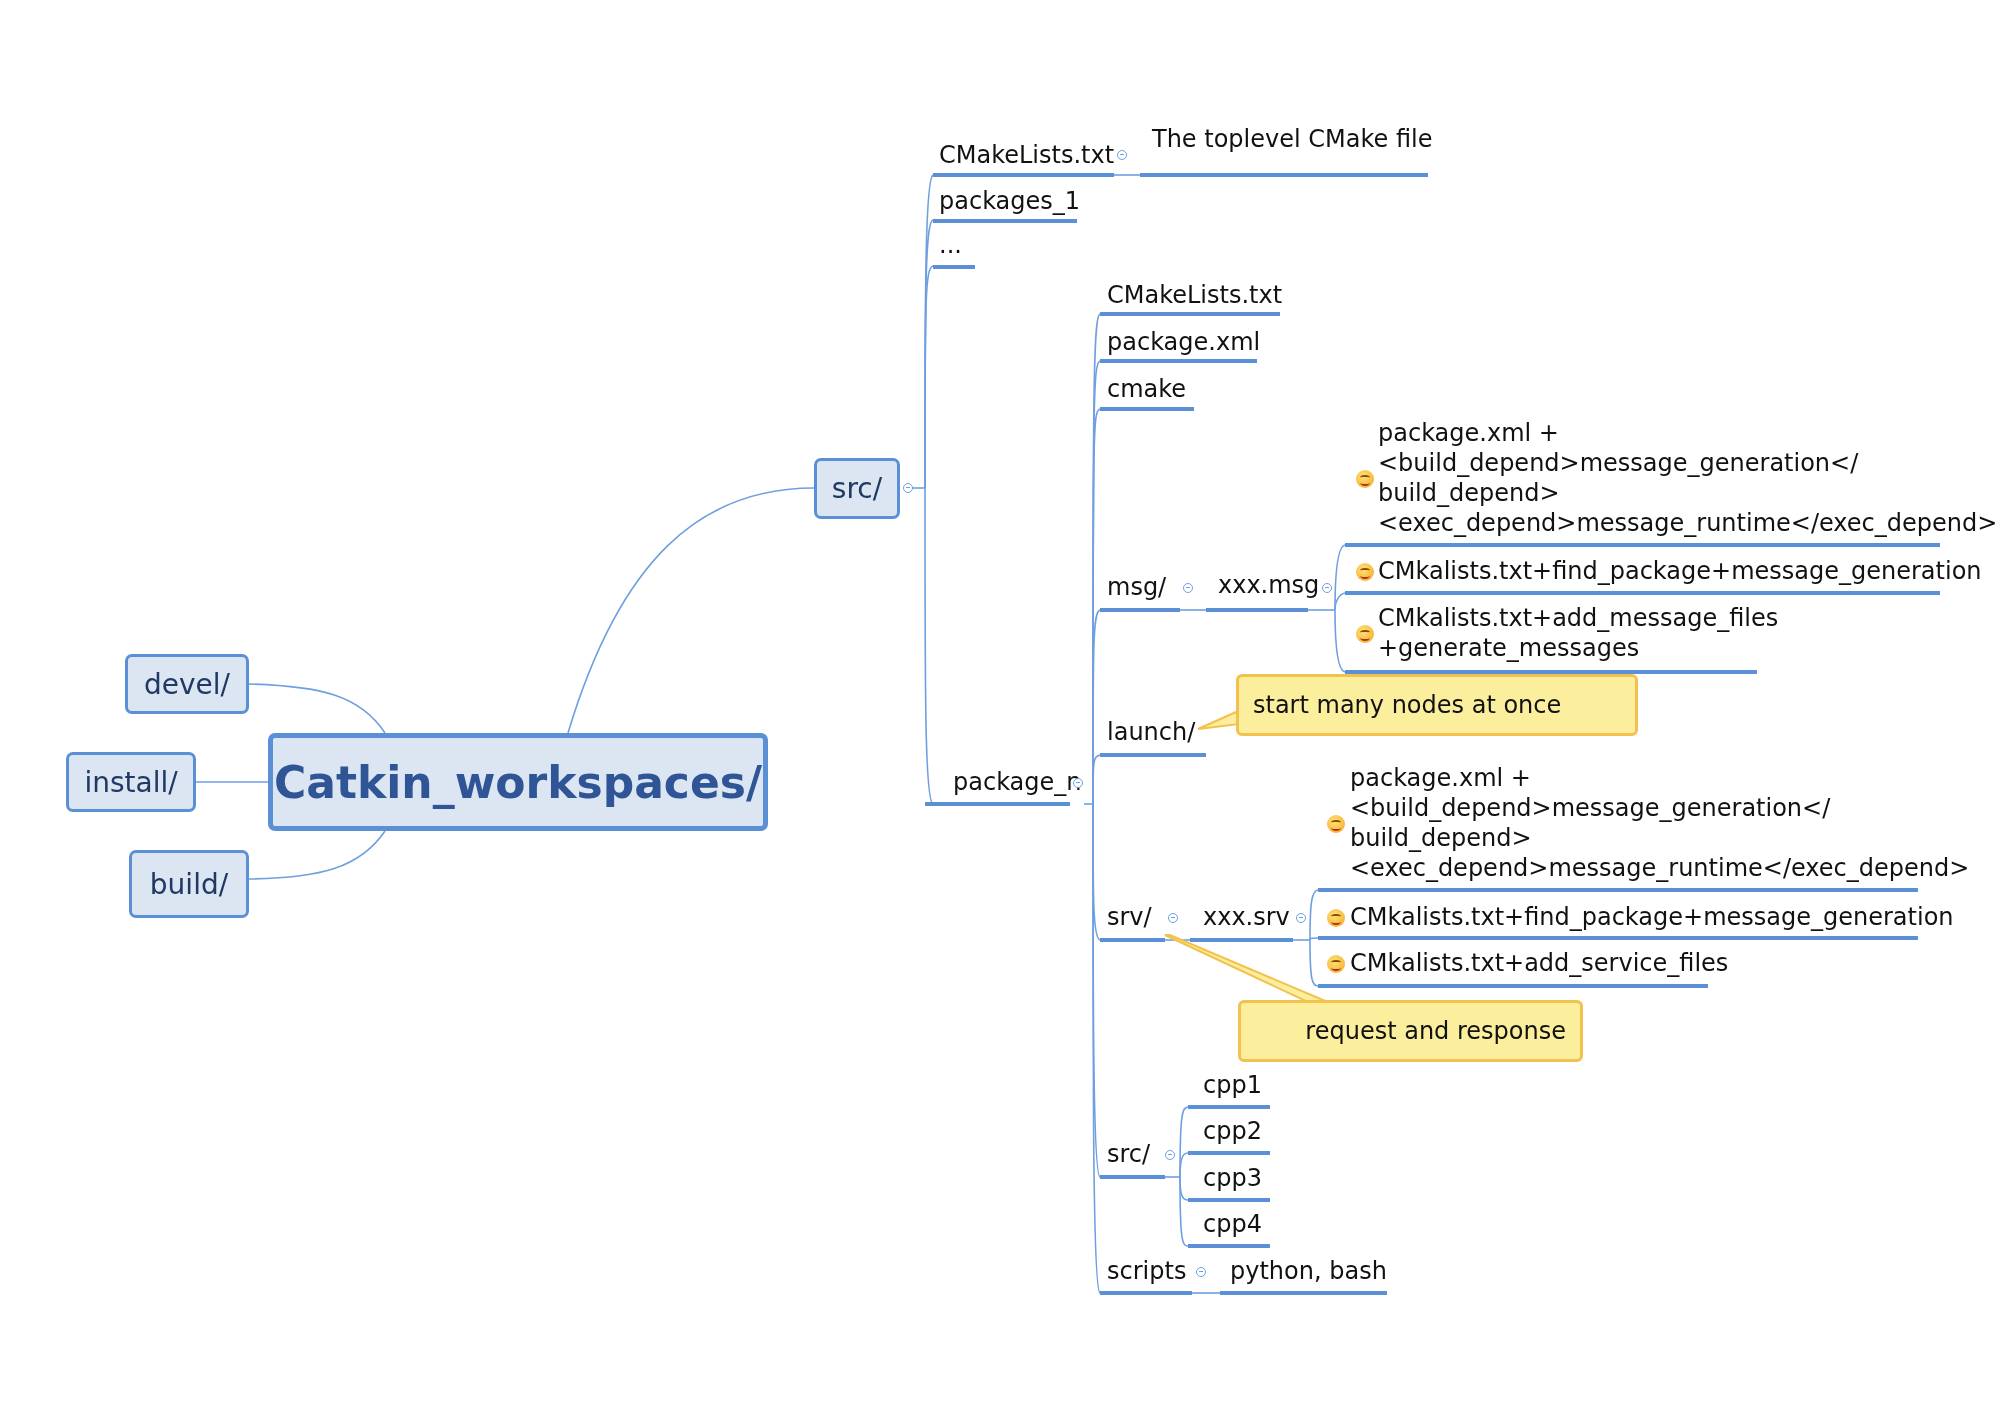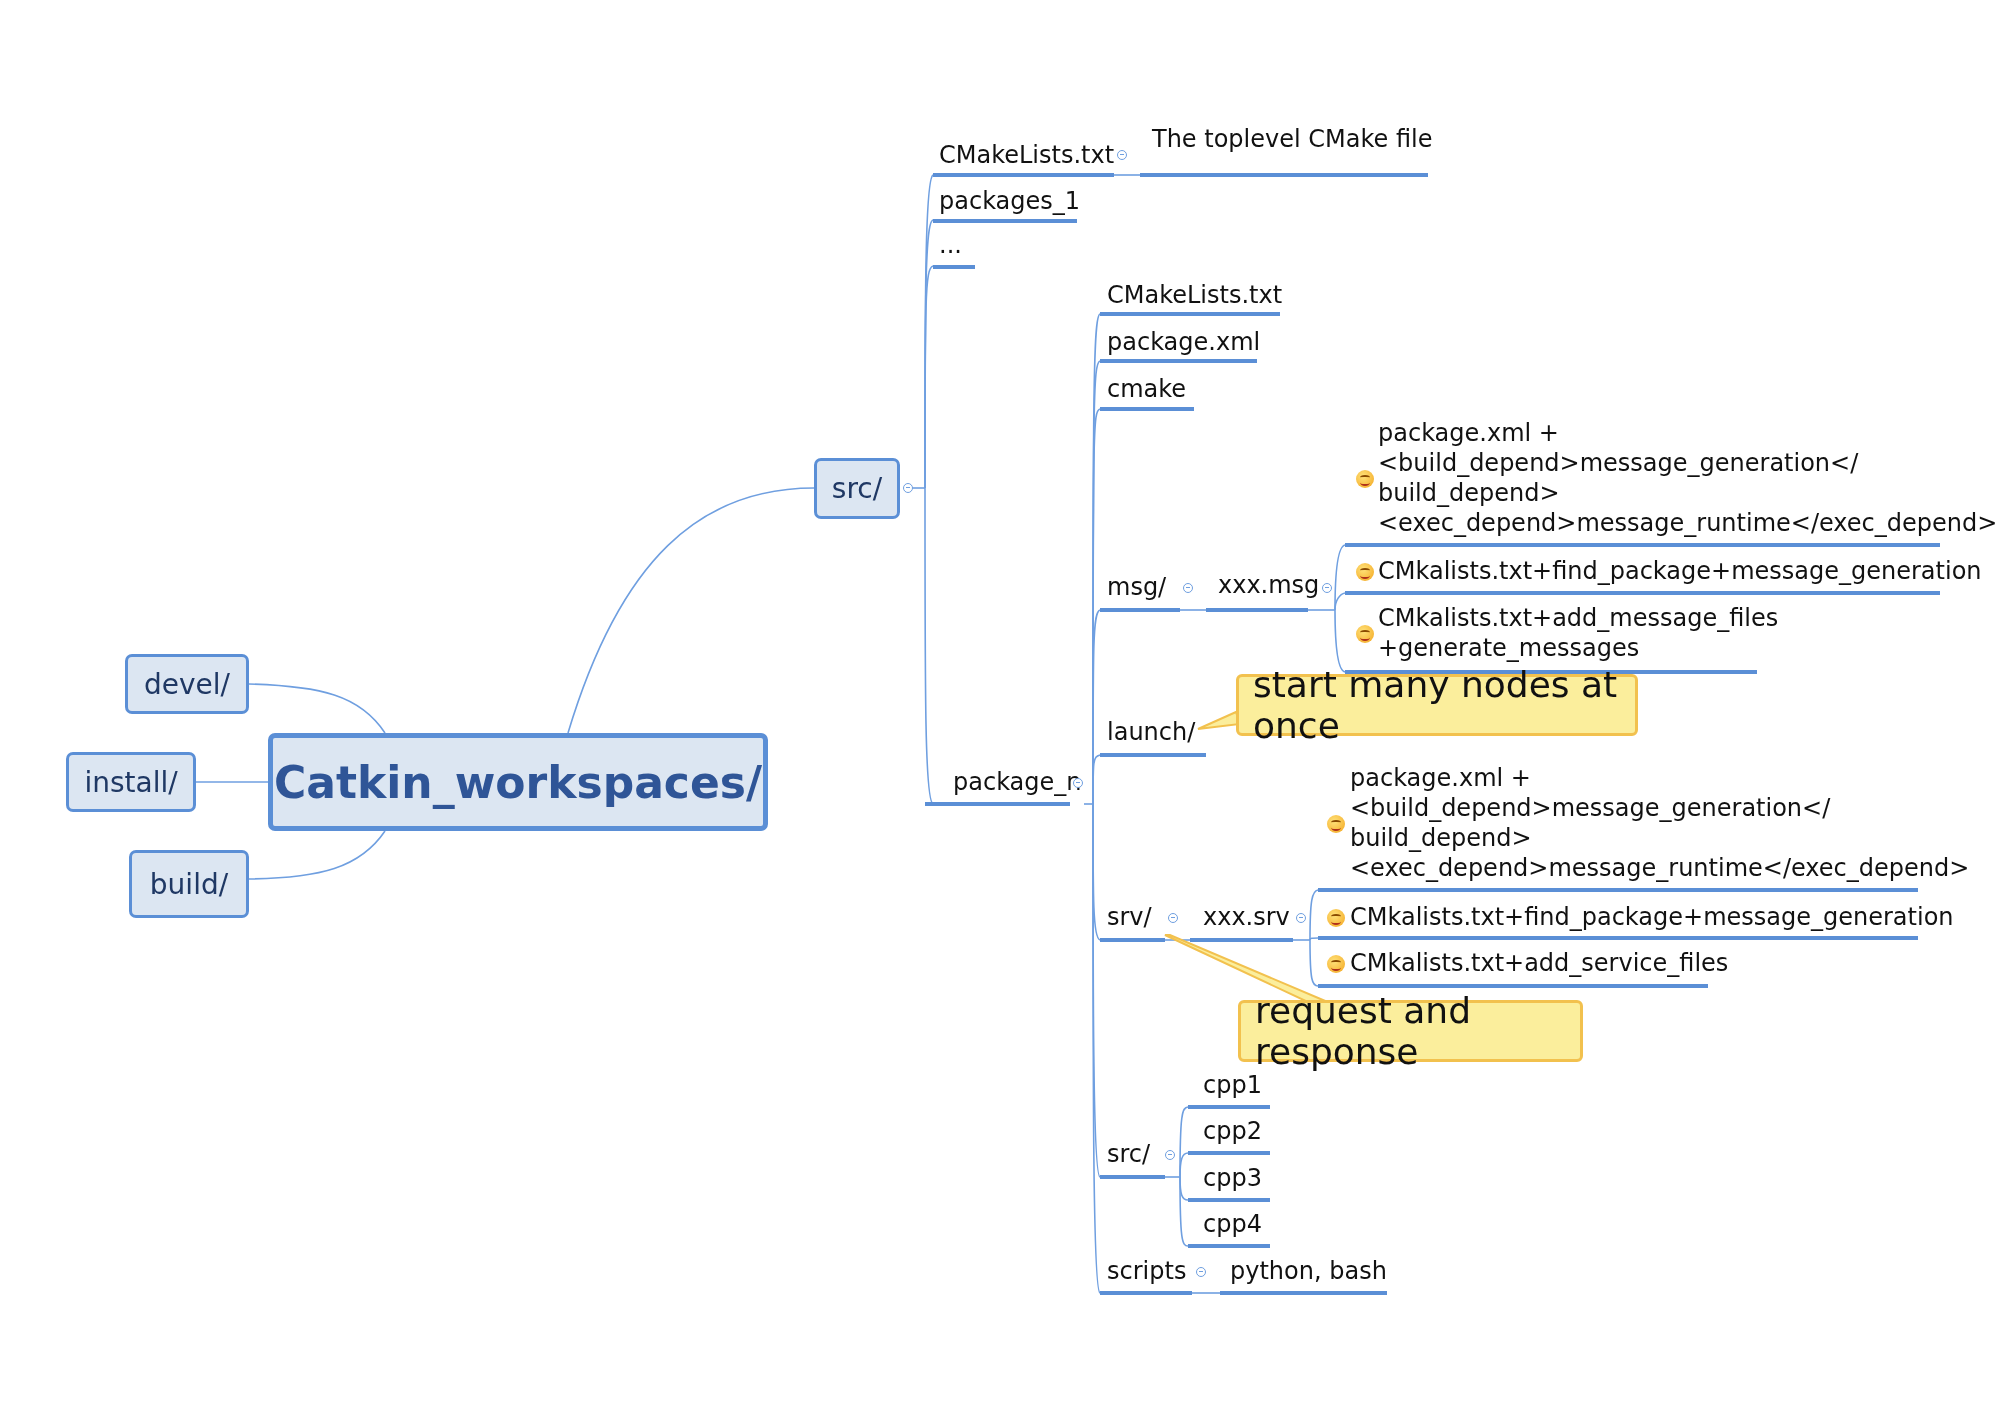--- a/index.html
+++ b/index.html
@@ -16,21 +16,21 @@
   .collapse { position:absolute; width:10px; height:10px; border:1.5px solid #6f9fe0; border-radius:50%;
               box-sizing:border-box; background:#fff; }
   .collapse::after { content:""; position:absolute; left:2px; right:2px; top:3px; height:1.3px; background:#6f9fe0; }
   .emoji { position:absolute; width:18px; height:18px; border-radius:50%;
            background:radial-gradient(circle at 40% 35%, #ffe27a, #f3a51d); }
   .emoji::before { content:""; position:absolute; left:4px; top:5px; width:10px; height:3px;
                    border-top:2px solid #8a4b00; border-radius:50% 50% 0 0; }
   .emoji::after { content:""; position:absolute; left:4px; top:9px; width:10px; height:5px;
                   border-bottom:2px solid #b0301a; border-radius:0 0 50% 50%; }
   .callout { position:absolute; background:#fbee9c; border:3px solid #f2c14e; border-radius:6px;
-             font-size:36px; color:#111; display:flex; align-items:center; padding:0 14px; box-sizing:border-box; }
+             font-size:24px; color:#111; display:flex; align-items:center; padding:0 14px; box-sizing:border-box; }
 </style>
 </head>
 <body>
 
 <svg id="links" xmlns="http://www.w3.org/2000/svg">
   <g fill="none" stroke="#6f9fe0" stroke-width="1.6">
 
     <path d="M385,733 C360,695 320,686 249,684"></path>
     <path d="M268,782 L196,782"></path>
     <path d="M385,831 C360,868 320,878 249,879"></path>

